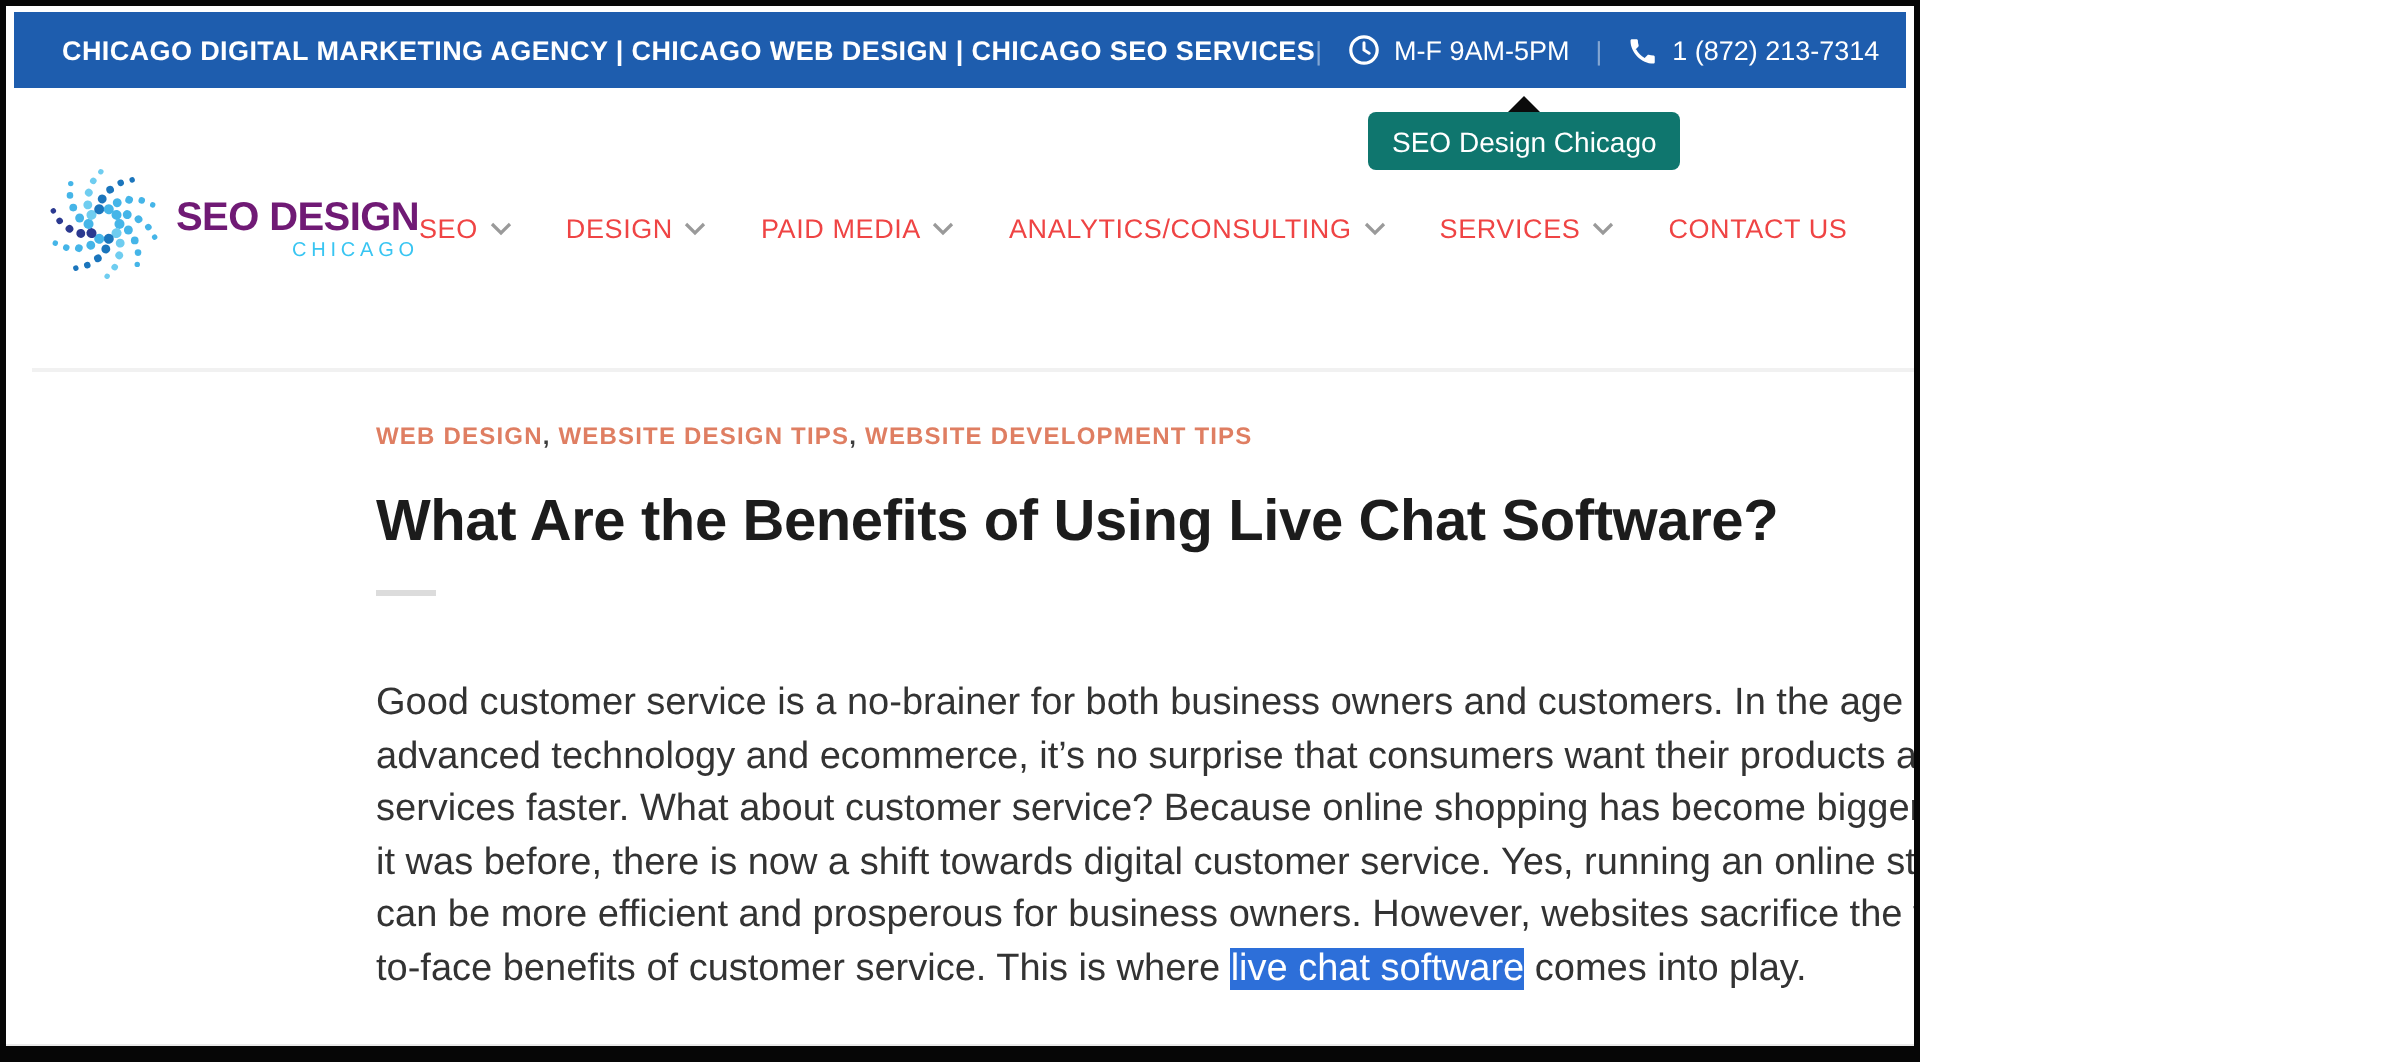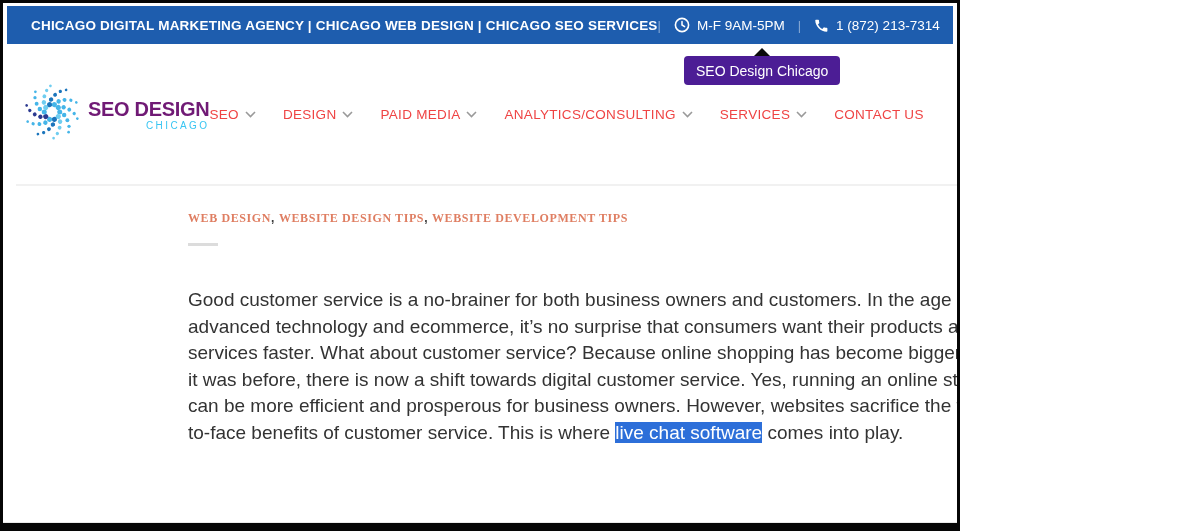--- a/index.html
+++ b/index.html
@@ -24,21 +24,21 @@
   }
   .topbar-title { font-size:13.5px; font-weight:700; letter-spacing:.2px; white-space:nowrap; }
   .topbar-right { margin-left:auto; display:flex; align-items:center; gap:13px; font-size:13.5px; white-space:nowrap; }
   .tb-item { display:flex; align-items:center; gap:7px; }
   .tb-sep { color:rgba(255,255,255,.45); font-size:13px; }
   .tb-icon { display:inline-flex; }
   
   .tooltip {
     position:absolute; left:681px; top:53px;
     min-width:141px; height:29px;
-    background:#4c1d95; color:#fff;
+    background:#0f766e; color:#fff;
     border-radius:4px;
     font-size:14px;
     display:flex; align-items:center; justify-content:center;
     padding:0 12px;
     z-index:20;
   }
   .tooltip-arrow {
     position:absolute; top:-8px; left:50%; margin-left:-8px;
     width:0; height:0;
     border-left:8px solid transparent;
@@ -64,21 +64,21 @@
   .blog-btn {
     margin-left:42px;
     background:#1e5dae; color:#fff;
     font-size:14px; font-weight:700; letter-spacing:.5px;
     border:none; padding:8px 21px; cursor:pointer;
   }
   .header-divider { height:2px; background:#f1f1f1; margin-left:13px; }
   
   .main { padding:25px 0 0 185px; }
   .categories { font-size:12px; font-weight:700; letter-spacing:.6px; }
-  .cat-link { color:#df7e62; text-decoration:none; cursor:pointer;font-family:Liberation Serif, serif; }
+  .cat-link { color:#df7e62; text-decoration:none; cursor:pointer; }
   .cat-sep { color:#3c3c3c; }
   .article-title { font-size:29px; font-weight:700; color:#1c1c1c; letter-spacing:-.2px; margin-top:20px; }
   .title-dash { width:30px; height:3px; background:#dcdcdc; margin-top:17px; }
   .article-body {
     margin-top:41px;
     width:824px;
     font-size:19px; line-height:26.6px; color:#333;
   }
   .hl-link { background:#2d6fd9; color:#fff; text-decoration:none; cursor:pointer; }
   .bottom-line { position:absolute; left:0; right:0; bottom:0; height:1px; background:#e9e9e9; }
@@ -185,18 +185,19 @@
       </a>
       <button class="blog-btn">BLOG</button>
     </nav>
   </div>
   <div class="header-divider"></div>
 
   <div class="main">
     <div class="categories">
       <a class="cat-link">WEB DESIGN</a><span class="cat-sep">, </span><a class="cat-link">WEBSITE DESIGN TIPS</a><span class="cat-sep">, </span><a class="cat-link">WEBSITE DEVELOPMENT TIPS</a>
     </div>
+    <h1 class="article-title">What Are the Benefits of Using Live Chat Software?</h1>
     <div class="title-dash"></div>
     <p class="article-body"><span>Good customer service is a no-brainer for both business owners and customers. In the age of advanced technology and ecommerce, it’s no surprise that consumers want their products and services faster. What about customer service? Because online shopping has become bigger than it was before, there is now a shift towards digital customer service. Yes, running an online store can be more efficient and prosperous for business owners. However, websites sacrifice the face-to-face benefits of customer service. This is where </span><a class="hl-link">live chat software</a><span> comes into play.</span></p>
   </div>
 
   <div class="bottom-line"></div>
 </div>
 
 </body></html>

